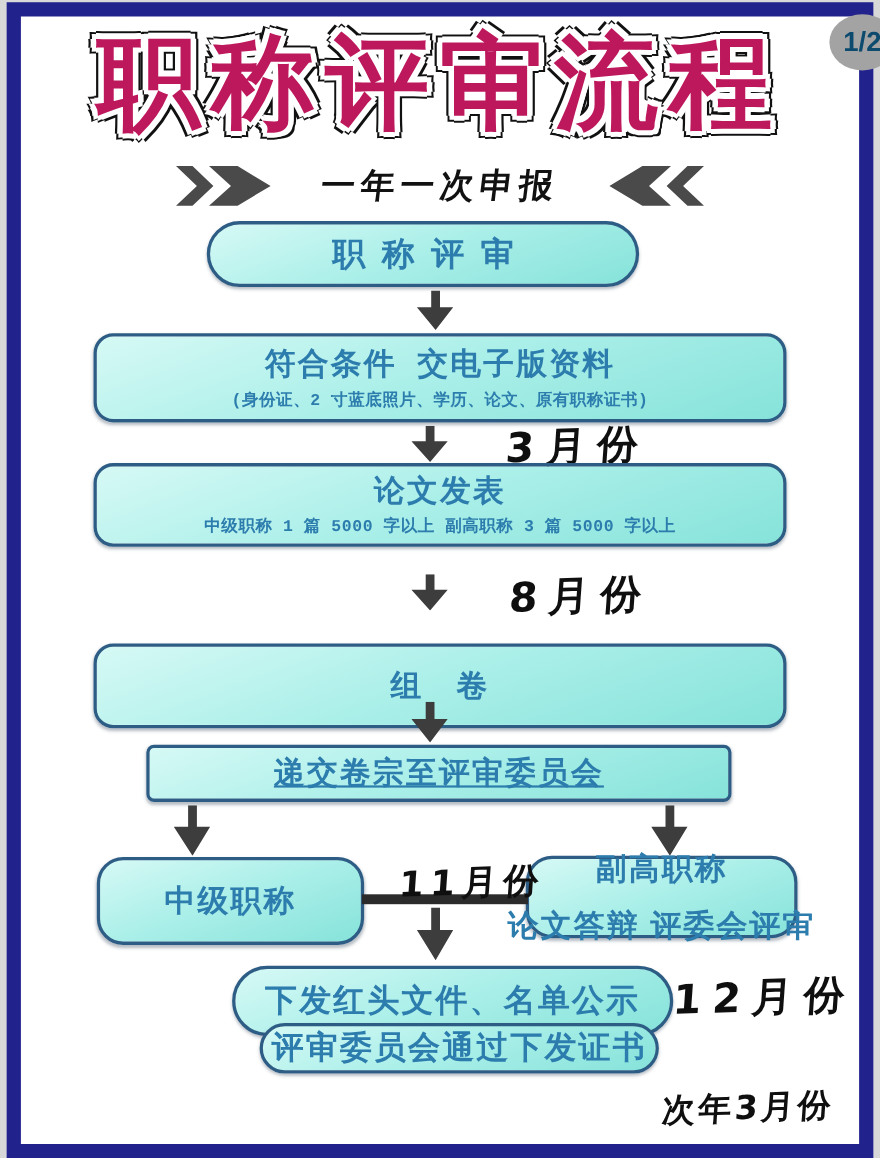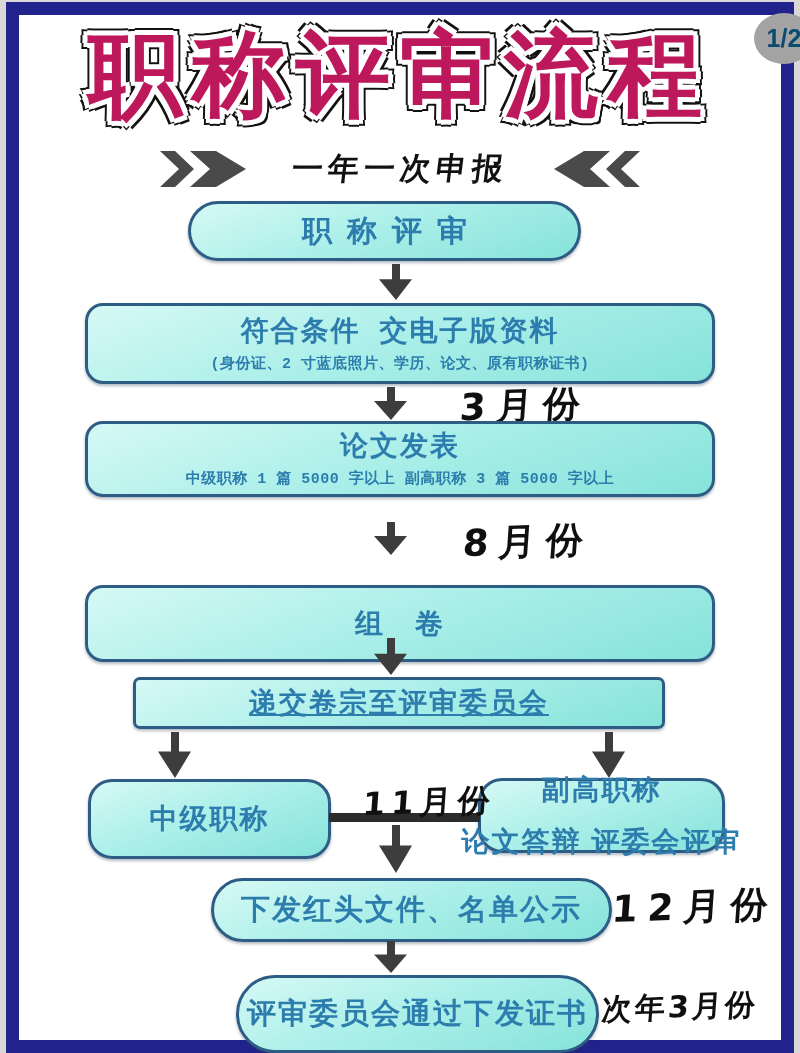--- a/index.html
+++ b/index.html
@@ -147,17 +147,17 @@
 
   <div class="box pill" style="left:211px; top:878px; width:401px; height:64px;">
     <span class="t29">下发红头文件、名单公示</span>
   </div>
   <div class="month m37" style="left:612px; top:882px;">12月份</div>
 
   <svg class="down" style="left:374px; top:941px; height:32px;" viewBox="0 0 34 40" preserveAspectRatio="none">
       <path d="M13 0 h8 v17 h12 L17 40 L0 17 h13 Z"></path>
     </svg>
 
-  <div class="box pill" style="left:236px; top:975px; width:363px; height:78px;">
+  <div class="box pill" style="left:236px; top:930px; width:363px; height:46px;">
     <span class="t29">评审委员会通过下发证书</span>
   </div>
   <div class="month m30" style="left:602px; top:987px;">次年3月份</div>
 </div>
 
 </body></html>

